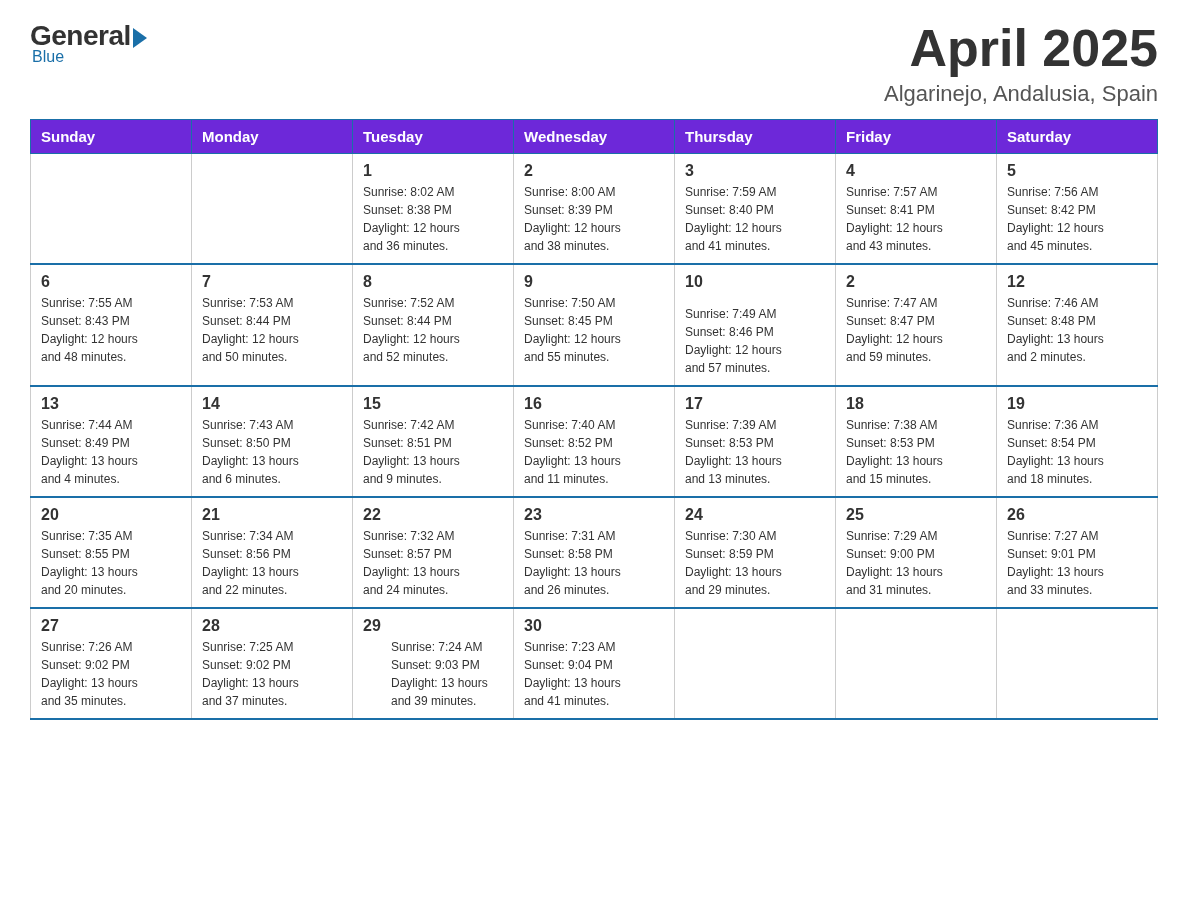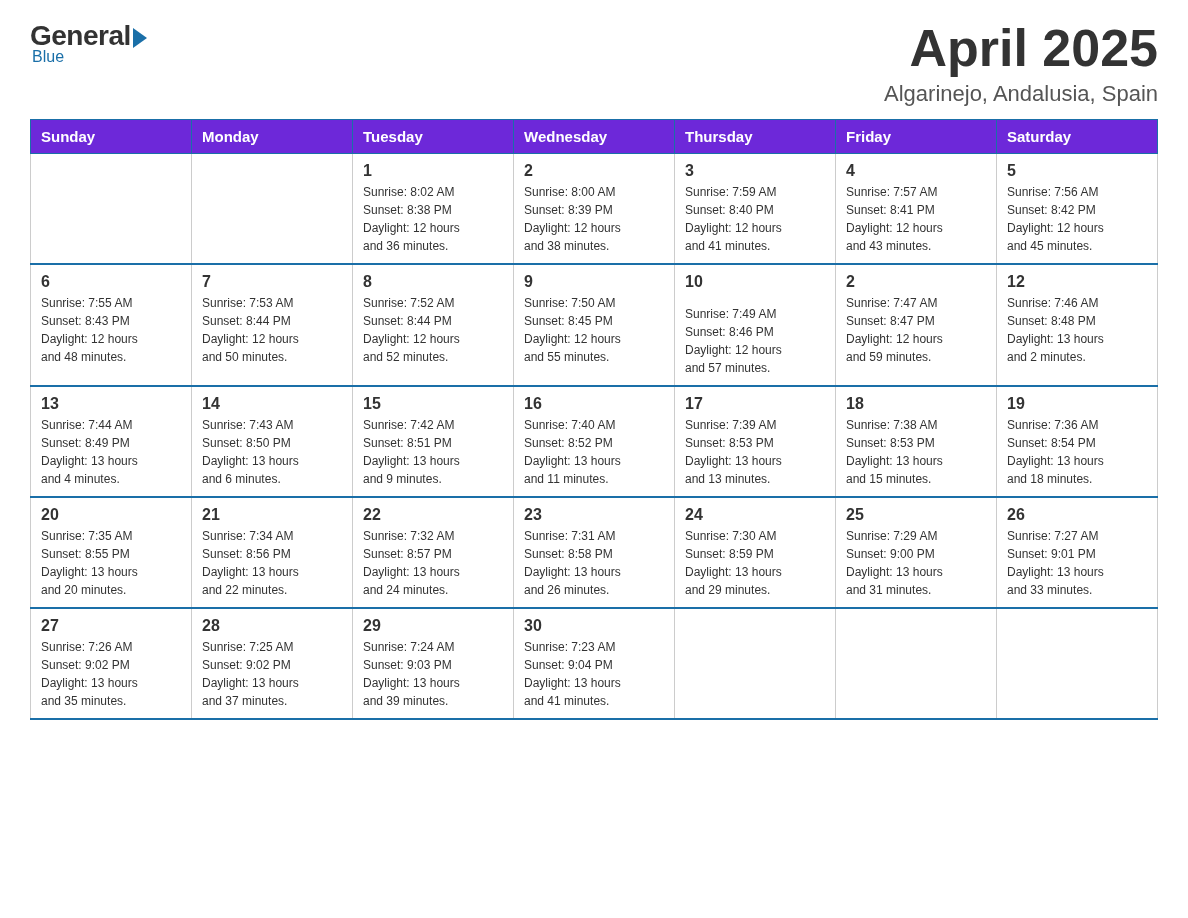--- a/index.html
+++ b/index.html
@@ -335,21 +335,21 @@
         </td>
         <td>
           <span class="day-number">28</span>
           <div class="day-info" style="white-space: pre-line;">Sunrise: 7:25 AM
 Sunset: 9:02 PM
 Daylight: 13 hours
 and 37 minutes.</div>
         </td>
         <td>
           <span class="day-number">29</span>
-          <div class="day-info" style="white-space: pre-line;">Sunrise: 7:24 AM
+          <div class="day-info" style="white-space: pre-line; margin-left: 28px;">Sunrise: 7:24 AM
 Sunset: 9:03 PM
 Daylight: 13 hours
 and 39 minutes.</div>
         </td>
         <td>
           <span class="day-number">30</span>
           <div class="day-info" style="white-space: pre-line;">Sunrise: 7:23 AM
 Sunset: 9:04 PM
 Daylight: 13 hours
 and 41 minutes.</div>

